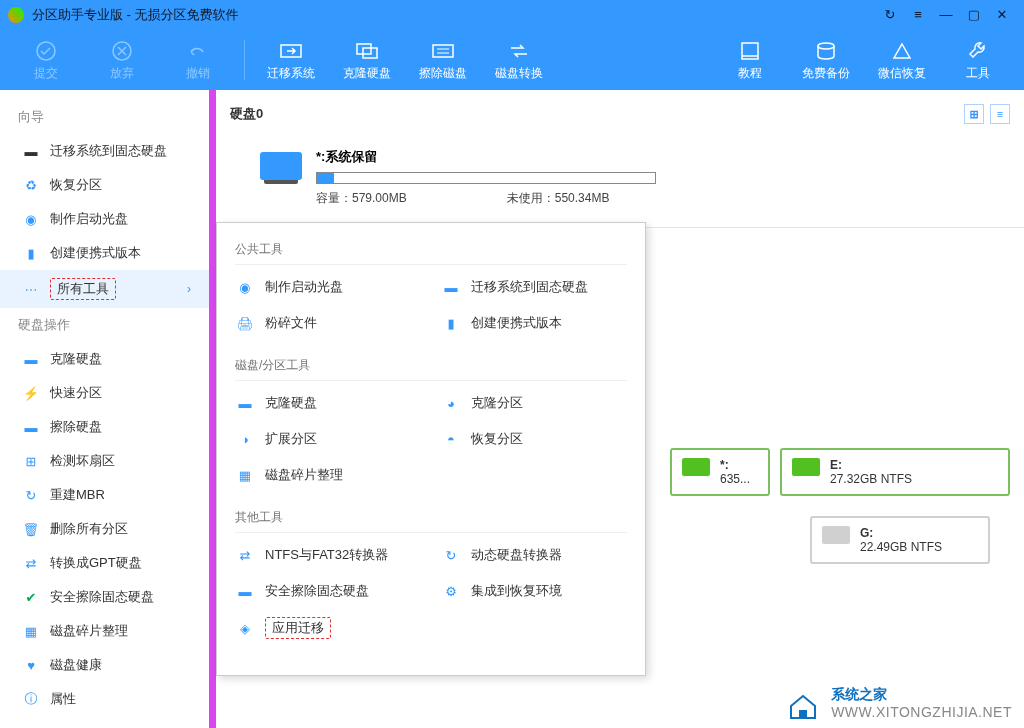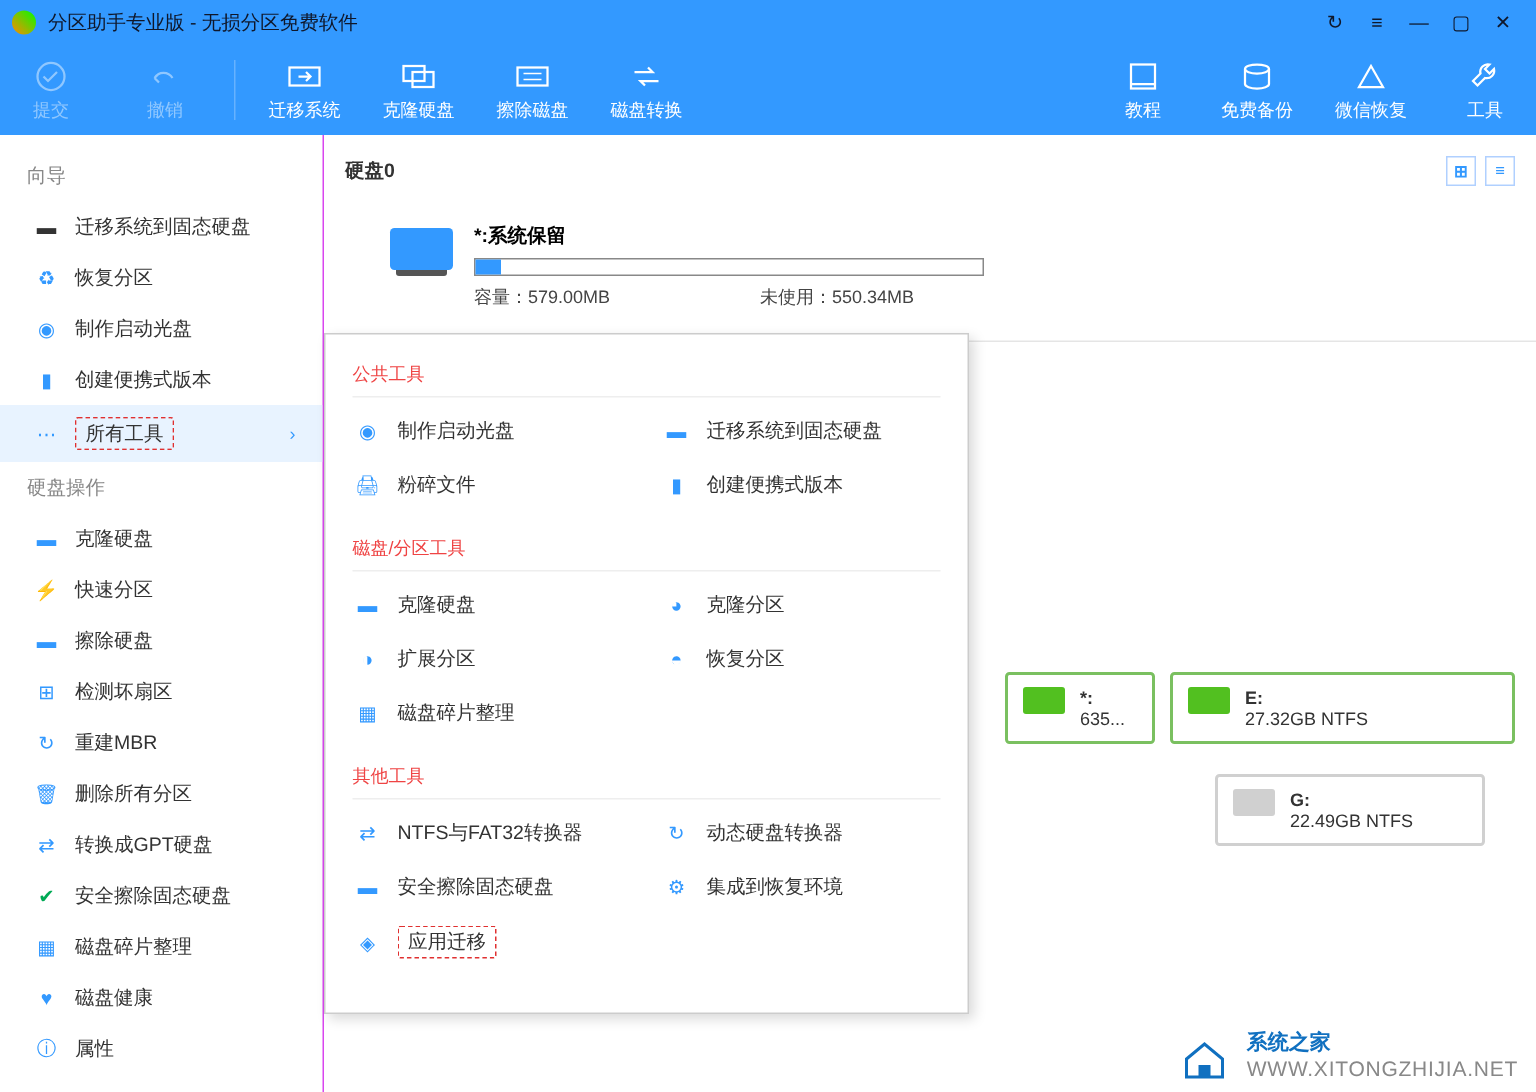--- a/index.html
+++ b/index.html
@@ -3,29 +3,29 @@
   <meta charset="utf-8">
   <style>
     * { margin: 0; padding: 0; box-sizing: border-box; font-family: "Microsoft YaHei", sans-serif; }
     body { width: 1024px; height: 728px; background: #fff; position: relative; overflow: hidden; }
     
     .titlebar { height: 30px; background: #3399ff; display: flex; align-items: center; padding: 0 8px; color: #0f172a; font-size: 13px; }
     .titlebar .logo { width: 16px; height: 16px; background: linear-gradient(45deg, #ff8800, #00ff00); border-radius: 50%; margin-right: 8px; }
     .titlebar .title { flex: 1; }
     .titlebar .winbtn { width: 28px; text-align: center; cursor: pointer; line-height: 30px; }
     
-    .toolbar { height: 60px; background: #3399ff; display: flex; align-items: center; padding: 0 0; gap: 8px; }
+    .toolbar { height: 60px; background: #3399ff; display: flex; align-items: center; padding: 0 12px; gap: 8px; }
     .tool-item { width: 68px; height: 54px; display: flex; flex-direction: column; align-items: center; justify-content: center; color: #fff; font-size: 12px; cursor: pointer; gap: 2px; }
     .tool-item.disabled { opacity: 0.45; }
     .tool-sep { width: 1px; height: 40px; background: rgba(255,255,255,0.25); margin: 0 4px; }
     .tool-icon { width: 24px; height: 24px; display: flex; align-items: center; justify-content: center; }
     .tool-spacer { flex: 1; }
     
     .content { display: flex; height: calc(100% - 90px); }
-    .sidebar { width: 230px; border-right: 1px solid #d946ef; padding: 10px 0; overflow-y: auto; }
+    .sidebar { width: 230px; border-right: 7px solid #d946ef; padding: 10px 0; overflow-y: auto; }
     .side-header { padding: 8px 18px; color: #888; font-size: 13px; font-weight: normal; }
     .side-item { padding: 8px 18px 8px 22px; display: flex; align-items: center; gap: 10px; font-size: 13px; color: #333; cursor: pointer; }
     .side-item.active { background: #e8f3ff; }
     .side-item .si-icon { width: 18px; height: 18px; display: inline-flex; align-items: center; justify-content: center; }
     .side-item .chev { margin-left: auto; color: #3399ff; font-size: 12px; }
     .dashed-box { border: 1.5px dashed #e03030; padding: 1px 6px; border-radius: 2px; }
     
     .main { flex: 1; position: relative; background: #fff; }
     .disk-panel { padding: 10px 14px; border-bottom: 1px solid #e5e5e5; }
     .disk-header { font-size: 13px; font-weight: bold; color: #333; padding: 4px 0; display:flex; align-items:center; gap:10px; }
@@ -42,21 +42,21 @@
     
     .disk-row { display:flex; gap:10px; padding: 10px 14px; }
     .pcard { border: 2px solid #7ac060; border-radius: 3px; padding: 8px 10px; display:flex; gap:10px; align-items:flex-start; min-width: 100px; }
     .pcard.gray { border-color: #d0d0d0; }
     .pswatch { width: 28px; height: 18px; background: #52c020; border-radius:2px; }
     .pswatch.gray { background: #d0d0d0; }
     .pcard .pt { font-size: 12px; color:#333; }
     .pcard .pn { font-weight:bold; }
     
     .popup { position: absolute; top: 132px; left: 0; width: 430px; background: #fff; border: 1px solid #ccc; box-shadow: 3px 3px 8px rgba(0,0,0,0.15); padding: 12px 18px 18px; }
-    .popup .sect { color: #ef4444; font-size: 12px; padding: 6px 0; border-bottom:1px solid #eee; margin-bottom:8px; }
+    .popup .sect { color: #737373; font-size: 12px; padding: 6px 0; border-bottom:1px solid #eee; margin-bottom:8px; }
     .popup .grid { display: grid; grid-template-columns: 1fr 1fr; gap: 8px 20px; margin-bottom: 14px; }
     .popup .pitem { display: flex; align-items: center; gap: 10px; font-size: 13px; color: #333; cursor: pointer; padding: 4px 0; }
     .popup .pic { width: 20px; height: 20px; display:inline-flex; align-items:center; justify-content:center; color:#3399ff; }
     
     .watermark { position: absolute; right: 12px; bottom: 8px; font-size: 14px; color: #1070c0; font-weight: bold; display:flex; align-items:flex-end; gap:10px; }
     .watermark .small { font-size: 14px; color:#888; font-weight:normal; letter-spacing:0.5px; }
     
     svg { display:block; }
   </style>
 </head>
@@ -76,20 +76,29 @@
 
 <div class="toolbar">
   <div class="tool-item disabled">
     <div class="tool-icon">
         <svg width="22" height="22">
           <circle cx="11" cy="11" r="9" fill="none" stroke="#fff" stroke-width="1.5"></circle>
           <path d="M6 11l3 3 6-6" stroke="#fff" fill="none" stroke-width="1.5"></path>
         </svg>
       </div>
     <span>提交</span>
+  </div>
+  <div class="tool-item disabled">
+    <div class="tool-icon">
+        <svg width="22" height="22">
+          <circle cx="11" cy="11" r="9" fill="none" stroke="#fff" stroke-width="1.5"></circle>
+          <path d="M7 7l8 8M15 7l-8 8" stroke="#fff" stroke-width="1.5"></path>
+        </svg>
+      </div>
+    <span>放弃</span>
   </div>
   <div class="tool-item disabled">
     <div class="tool-icon">
         <svg width="22" height="22">
           <path d="M4 12a7 7 0 0112 0M4 12l3-3M4 12l3 3" stroke="#fff" fill="none" stroke-width="1.5"></path>
         </svg>
       </div>
     <span>撤销</span>
   </div>
   <div class="tool-sep"></div>

